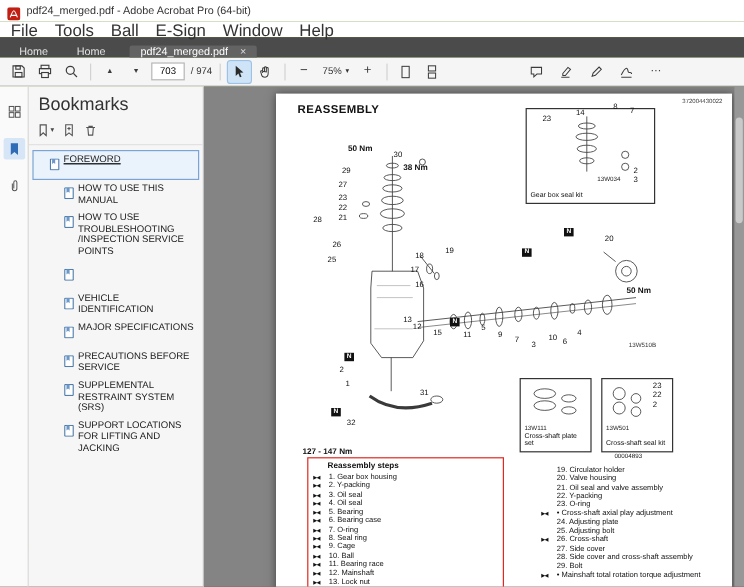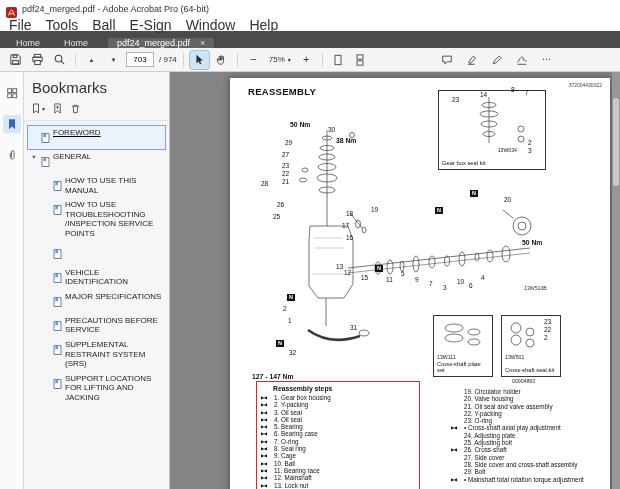--- a/index.html
+++ b/index.html
@@ -258,28 +258,20 @@
         </span>
       </div>
       <div class="bm-list">
           <div class="bm-item lvl0 sel">
             <span class="bm-caret"></span>
             <span class="bm-ic"><svg width="9" height="10" viewBox="0 0 9 10">
                 <path d="M1 .5h7v9H1z" fill="#fff" stroke="#356aa0" stroke-width="0.8"></path>
                 <path d="M2.4 .5v4.2l1.3-1 1.3 1V.5z" fill="#6c97c9"></path>
               </svg></span>
             <span class="bm-label">FOREWORD</span>
-          </div>
-          <div class="bm-item lvl0">
-            <span class="bm-caret">▾</span>
-            <span class="bm-ic"><svg width="9" height="10" viewBox="0 0 9 10">
-                <path d="M1 .5h7v9H1z" fill="#fff" stroke="#356aa0" stroke-width="0.8"></path>
-                <path d="M2.4 .5v4.2l1.3-1 1.3 1V.5z" fill="#6c97c9"></path>
-              </svg></span>
-            <span class="bm-label">GENERAL</span>
           </div>
           <div class="bm-item lvl1">
             <span class="bm-caret"></span>
             <span class="bm-ic"><svg width="9" height="10" viewBox="0 0 9 10">
                 <path d="M1 .5h7v9H1z" fill="#fff" stroke="#356aa0" stroke-width="0.8"></path>
                 <path d="M2.4 .5v4.2l1.3-1 1.3 1V.5z" fill="#6c97c9"></path>
               </svg></span>
             <span class="bm-label">HOW TO USE THIS MANUAL</span>
           </div>
           <div class="bm-item lvl1">

